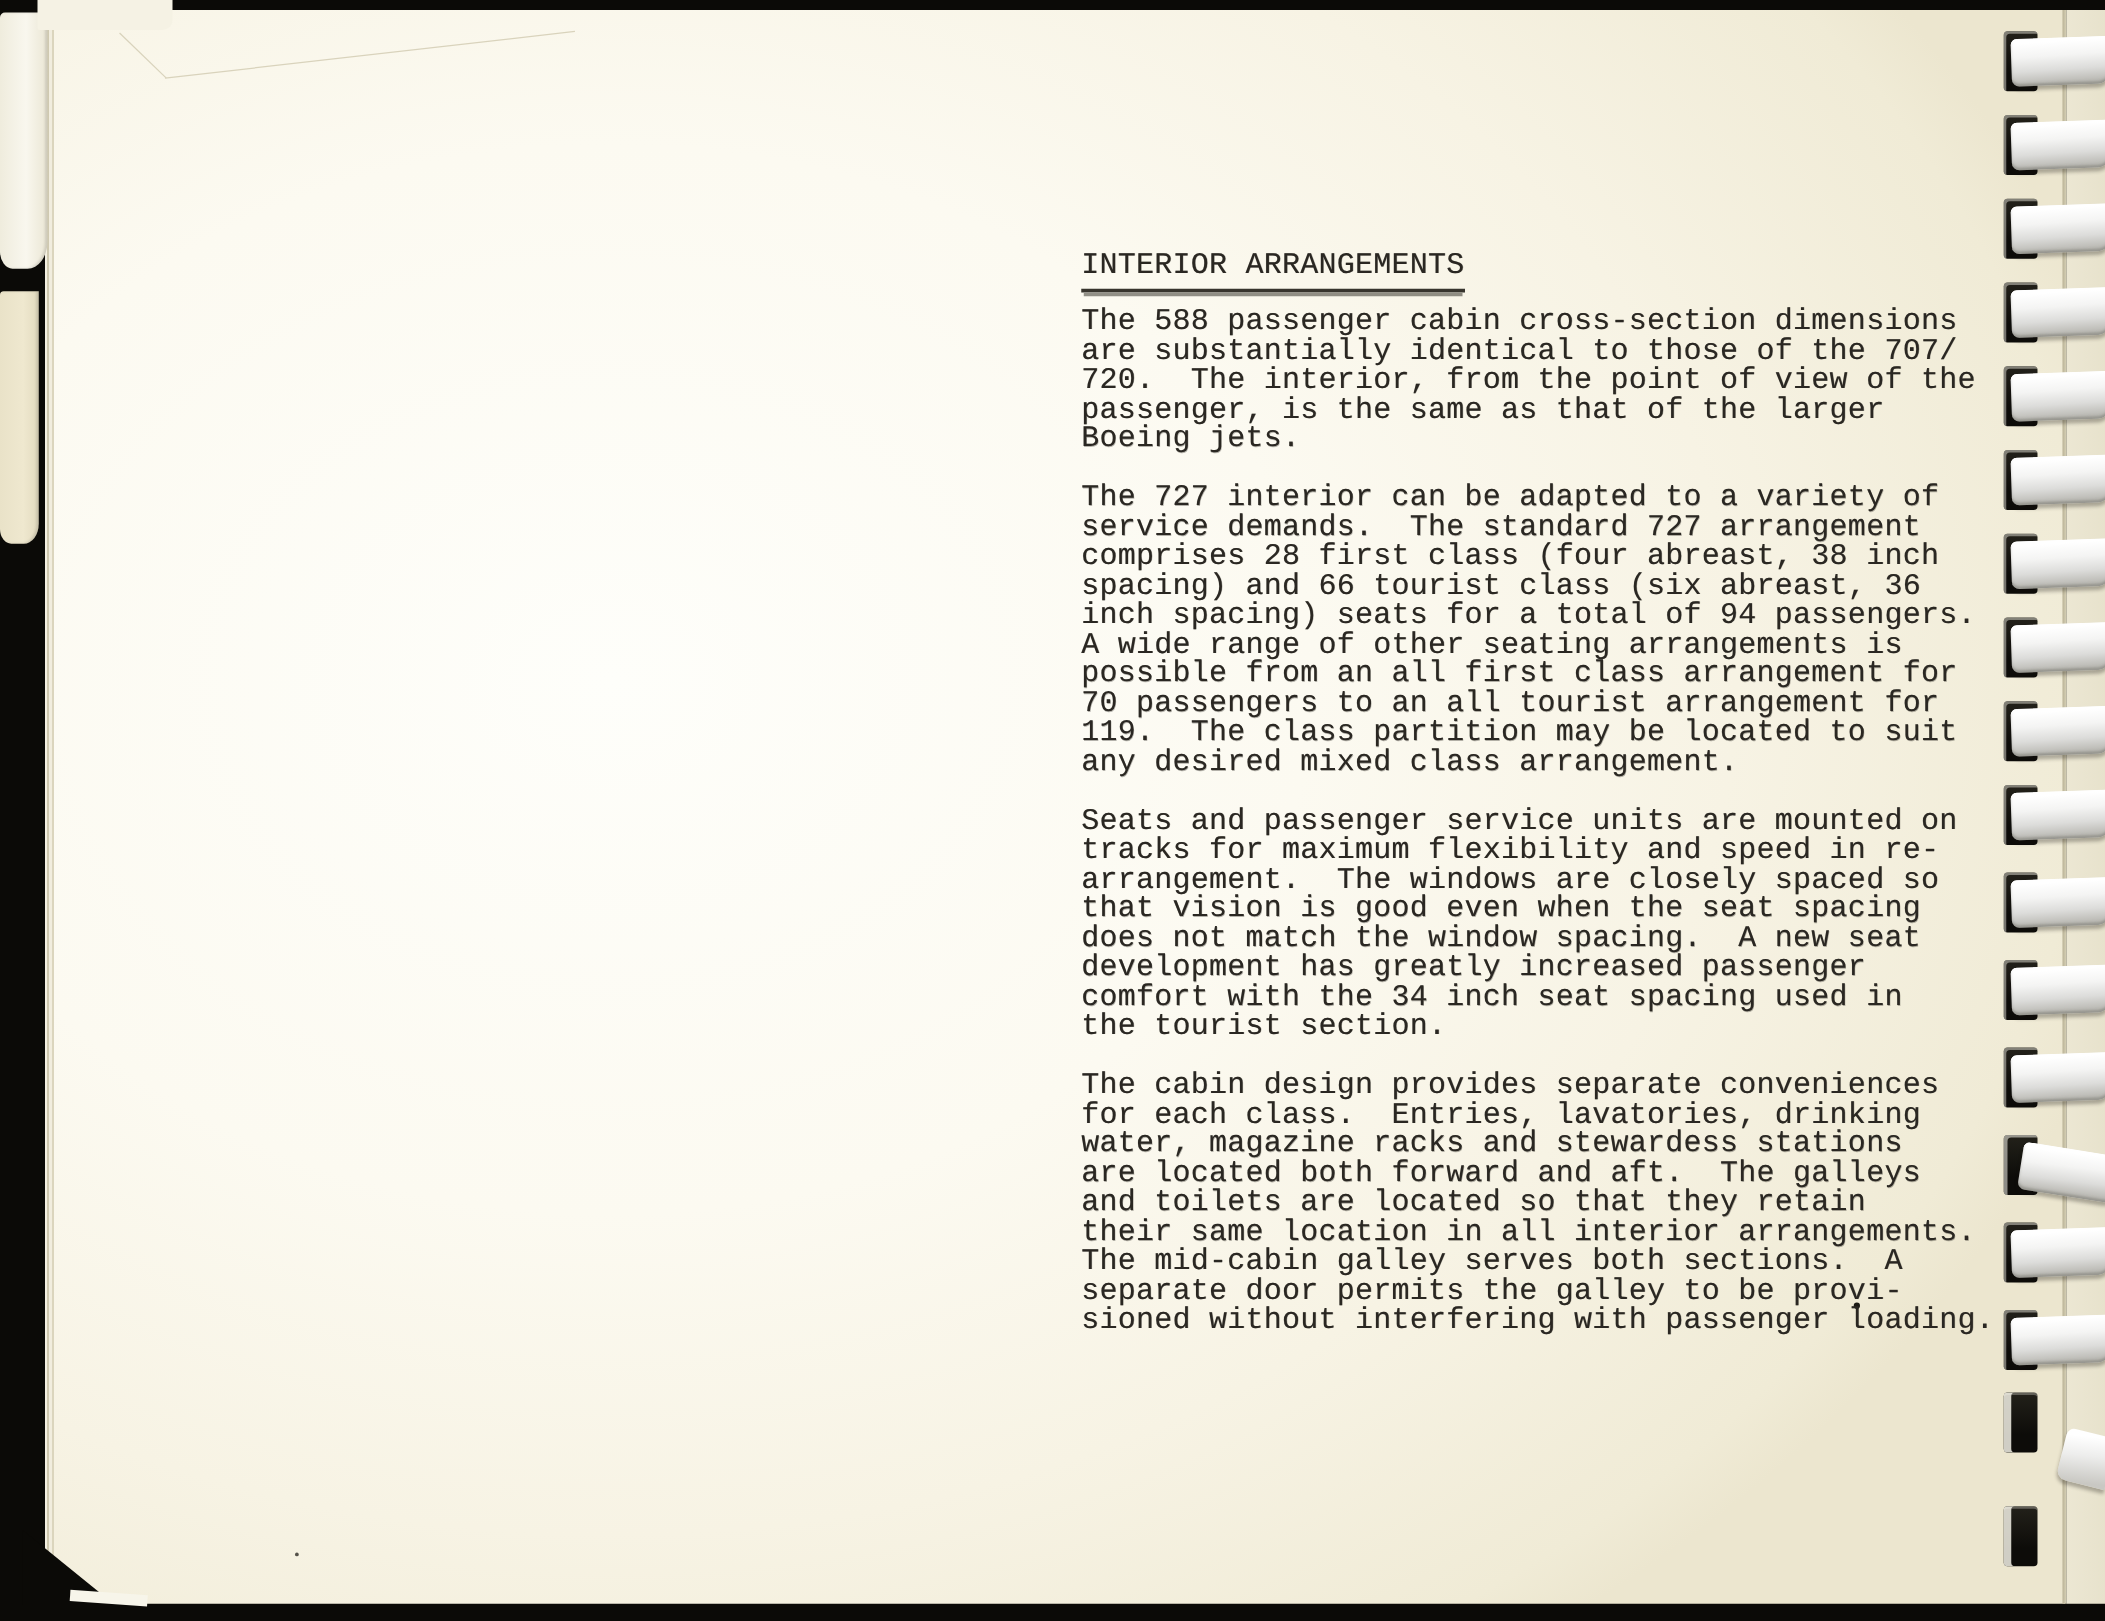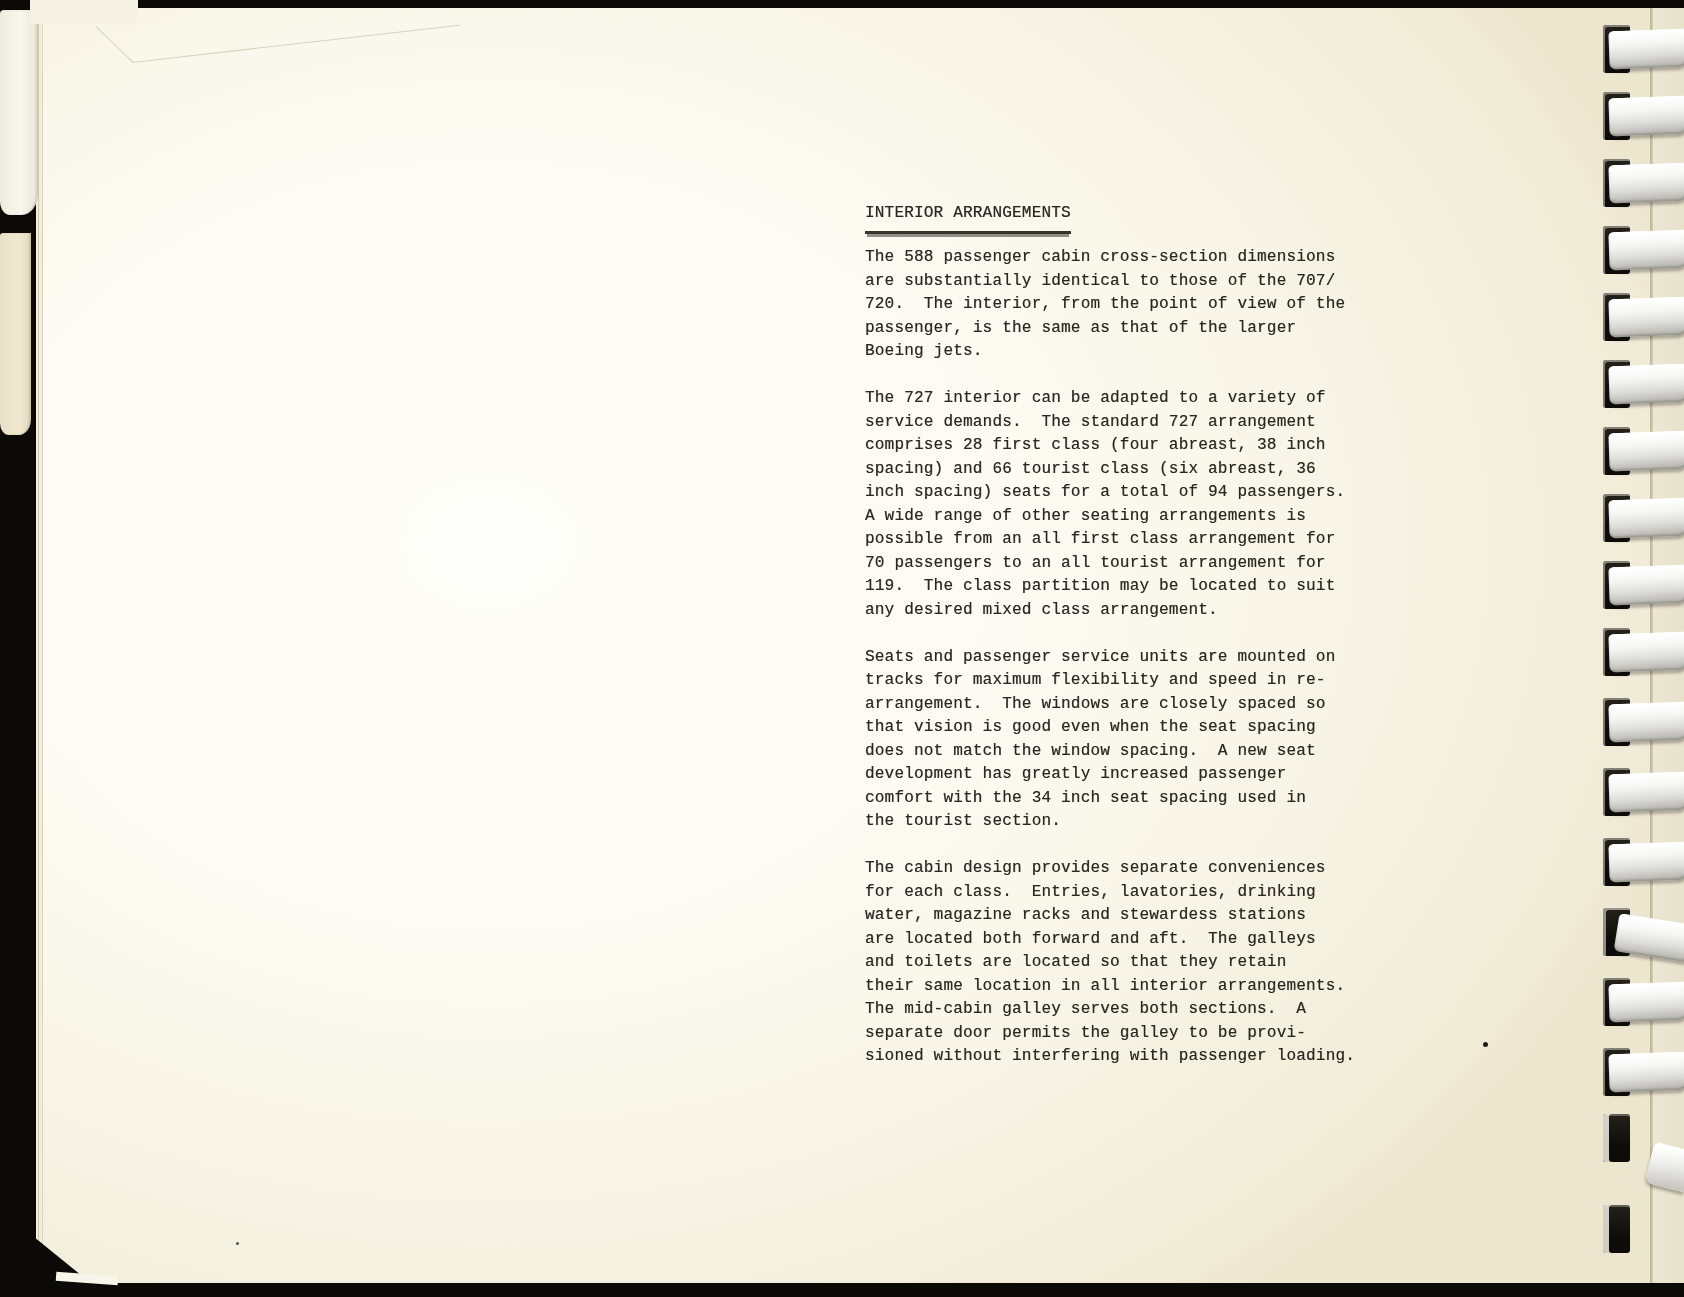--- a/index.html
+++ b/index.html
@@ -28,21 +28,21 @@
     pointer-events:none;
   }
   .fold-line{position:absolute;background:#d9d3bc;height:1px;transform-origin:left top;}
   .fold-line.a{left:96px;top:54px;width:330px;transform:rotate(-6.5deg);}
   .fold-line.b{left:60px;top:18px;width:52px;transform:rotate(44deg);}
 
   
   .text-col{
     position:absolute;left:829px;top:193px;width:640px;
     color:#2a2722;
-    font-size:16px;line-height:23.5px;letter-spacing:.2px;
+    font-size:24px;line-height:23.5px;letter-spacing:.2px;
     text-shadow:.4px .4px 0 rgba(42,39,34,.35), -.2px 0 0 rgba(42,39,34,.22);
   }
   .doc-title{
     display:inline-block;
     line-height:24px;
     padding-bottom:6px;
     border-bottom:3px solid rgba(38,35,28,.92);
     box-shadow:0 5px 0 -2px rgba(38,35,28,.5);
     margin:0 0 6px 0;
     white-space:pre;

